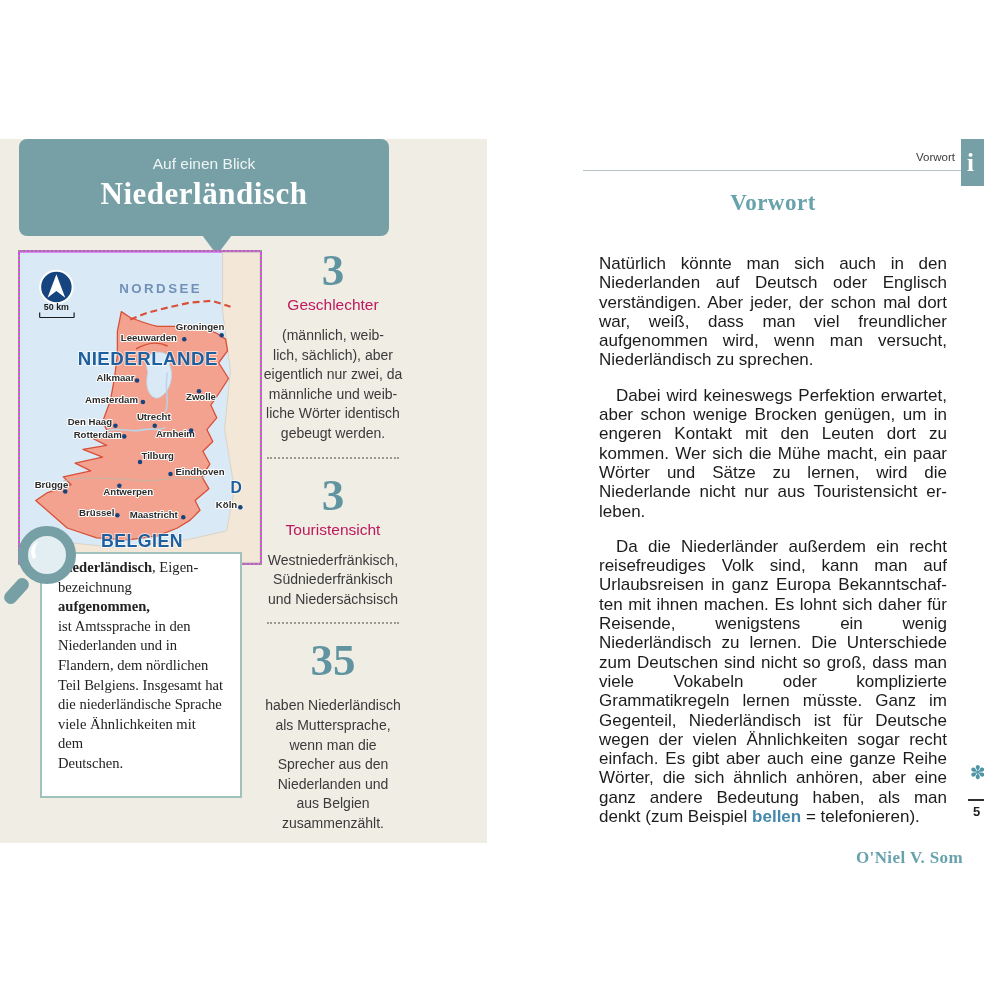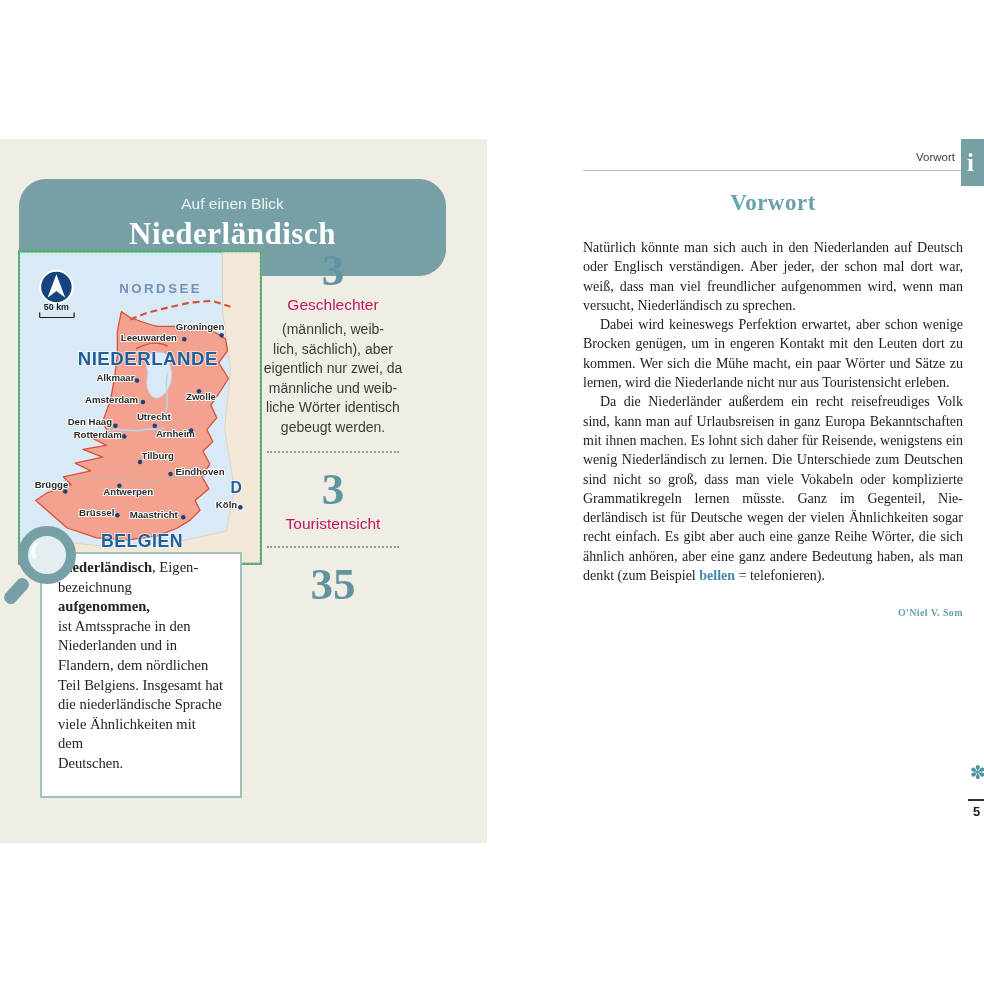--- a/index.html
+++ b/index.html
@@ -3,31 +3,31 @@
 <meta charset="utf-8">
 <style>
   html,body{margin:0;padding:0;}
   body{width:984px;height:984px;background:#ffffff;overflow:hidden;position:relative;
        font-family:"Liberation Sans",sans-serif;}
   .abs{position:absolute;}
 
   
   #page-left-bg{left:0;top:139px;width:487px;height:704px;background:#f0ede5;}
 
-  #balloon{left:19px;top:139px;width:427px;height:97px;background:var(--accent);
-           border-radius:27px;text-align:center;color:#fff;margin-top:40px;}
+  #balloon{left:19px;top:139px;width:370px;height:97px;background:var(--accent);
+           border-radius:8px;text-align:center;color:#fff;}
   #balloon::after{content:"";position:absolute;left:183px;bottom:-19px;width:0;height:0;
            border-left:15px solid transparent;border-right:15px solid transparent;
            border-top:20px solid var(--accent);}
   #balloon .kicker{margin-top:16px;font-size:15.5px;color:#eef4f4;}
   #balloon .title{font-family:"Liberation Serif",serif;font-weight:bold;font-size:31px;
            margin-top:3px;letter-spacing:.5px;}
 
   #map-box{left:18px;top:250px;width:244px;height:315px;box-sizing:border-box;
-           border:2px dotted #97978e;background:#22c55e;}
+           border:2px dotted #97978e;background:#d946ef;}
   #map-svg{position:absolute;inset:0;width:100%;height:100%;}
   .city-label{font-family:"Liberation Sans",sans-serif;font-size:9.8px;font-weight:700;
            fill:#2b2b2b;paint-order:stroke;stroke:#ffffff;stroke-width:2px;stroke-linejoin:round;}
   .country-label{font-family:"Liberation Sans",sans-serif;font-weight:800;fill:var(--map-blue);
            paint-order:stroke;stroke:rgba(255,255,255,.6);stroke-width:2px;letter-spacing:.5px;}
   .sea-label{font-family:"Liberation Sans",sans-serif;font-weight:800;fill:#7191b8;
            letter-spacing:2.5px;font-size:13.5px;}
   .scale-label{font-family:"Liberation Sans",sans-serif;font-weight:700;font-size:9px;fill:#1c1c1c;}
 
   #magnifier{left:6px;top:524px;width:80px;height:82px;z-index:5;}
@@ -42,39 +42,39 @@
   #info-box{left:40px;top:552px;width:202px;height:246px;box-sizing:border-box;background:#ffffff;
            border:2px solid #9fc2bc;padding:4px 16px;z-index:3;
            font-family:"Liberation Serif",serif;font-size:14.6px;line-height:19.6px;color:#222;
            white-space:pre-line;}
   #info-box b{font-weight:bold;}
 
   #facts{left:253px;top:246px;width:160px;text-align:center;}
   .fact-number{font-family:"Liberation Serif",serif;font-weight:bold;font-size:45px;line-height:48px;
            color:var(--number-teal);}
   .fact-label{font-size:15.5px;line-height:19px;color:#be185d;white-space:pre-line;margin-top:1px;}
-  .fact-text{font-size:14px;line-height:19.6px;color:#3a3a3a;white-space:pre-line;margin-top:6px;}
+  .fact-text{font-size:14px;line-height:19.6px;color:#3a3a3a;white-space:pre-line;margin-top:12px;}
   .fact-divider{border:0;border-top:2px dotted #9a9a91;width:132px;margin:13px auto 12px auto;}
 
   
   #running-head{left:583px;top:151px;width:372px;text-align:right;font-size:11.5px;color:#3c3c3c;}
   #head-rule{left:583px;top:170px;width:383px;height:1px;background:#b6c4c7;}
   #chapter-tab{left:961px;top:139px;width:30px;height:47px;background:var(--accent);color:#fff;
            font-family:"Liberation Serif",serif;font-weight:bold;font-size:25px;
            text-align:left;line-height:47px;padding-left:6px;box-sizing:border-box;}
   #vorwort-heading{left:583px;top:190px;width:380px;text-align:center;
            font-family:"Liberation Serif",serif;font-weight:bold;font-size:23px;
            color:var(--heading-teal);letter-spacing:.5px;}
   #body-col{left:583px;top:238px;width:380px;}
-  #body-col p{margin:0;text-align:justify;font-family:Liberation Serif, serif;
-           font-size:14px;line-height:19.3px;color:#1c1c1c;}
+  #body-col p{margin:16px;text-align:justify;font-family:Liberation Sans, sans-serif;
+           font-size:17px;line-height:19.3px;color:#1c1c1c;}
   #body-col p.indent{text-indent:17px;}
   .hl{color:var(--highlight-blue);font-weight:bold;}
   #signature{margin-top:22px;text-align:right;font-family:"Liberation Serif",serif;font-weight:bold;
-           font-size:10px;color:var(--heading-teal);letter-spacing:.4px;}
+           font-size:17px;color:var(--heading-teal);letter-spacing:.4px;}
 
   #footer-ornament{left:970px;top:761px;font-family:"DejaVu Sans",sans-serif;font-size:19px;
            color:#4f94a5;}
   #footer-rule{left:968px;top:799px;width:20px;height:2px;background:#2f2f2f;}
   #page-number{left:973px;top:804px;font-weight:bold;font-size:13px;color:#1f1f1f;}
 </style>
 </head>
 <body>
 
 <div class="abs" id="page-left-bg"></div>
@@ -171,22 +171,32 @@
     <div class="fact-label">Geschlechter</div>
     <div class="fact-text">(männlich, weib-
 lich, sächlich), aber
 eigentlich nur zwei, da
 männliche und weib-
 liche Wörter identisch
 gebeugt werden.</div>
     <div class="fact-divider"></div>
     <div class="fact-number">3</div>
     <div class="fact-label">Touristensicht</div>
+    <div class="fact-text">Westniederfränkisch,
+Südniederfränkisch
+und Niedersächsisch</div>
     <div class="fact-divider"></div>
     <div class="fact-number">35</div>
+    <div class="fact-text">haben Niederländisch
+als Muttersprache,
+wenn man die
+Sprecher aus den
+Niederlanden und
+aus Belgien
+zusammenzählt.</div>
   </div>
 
 <div class="abs" id="running-head">Vorwort</div>
 <div class="abs" id="head-rule"></div>
 <div class="abs" id="chapter-tab">i</div>
 
 <div class="abs" id="vorwort-heading">Vorwort</div>
 
 <div class="abs" id="body-col">
   <div id="paragraphs">

